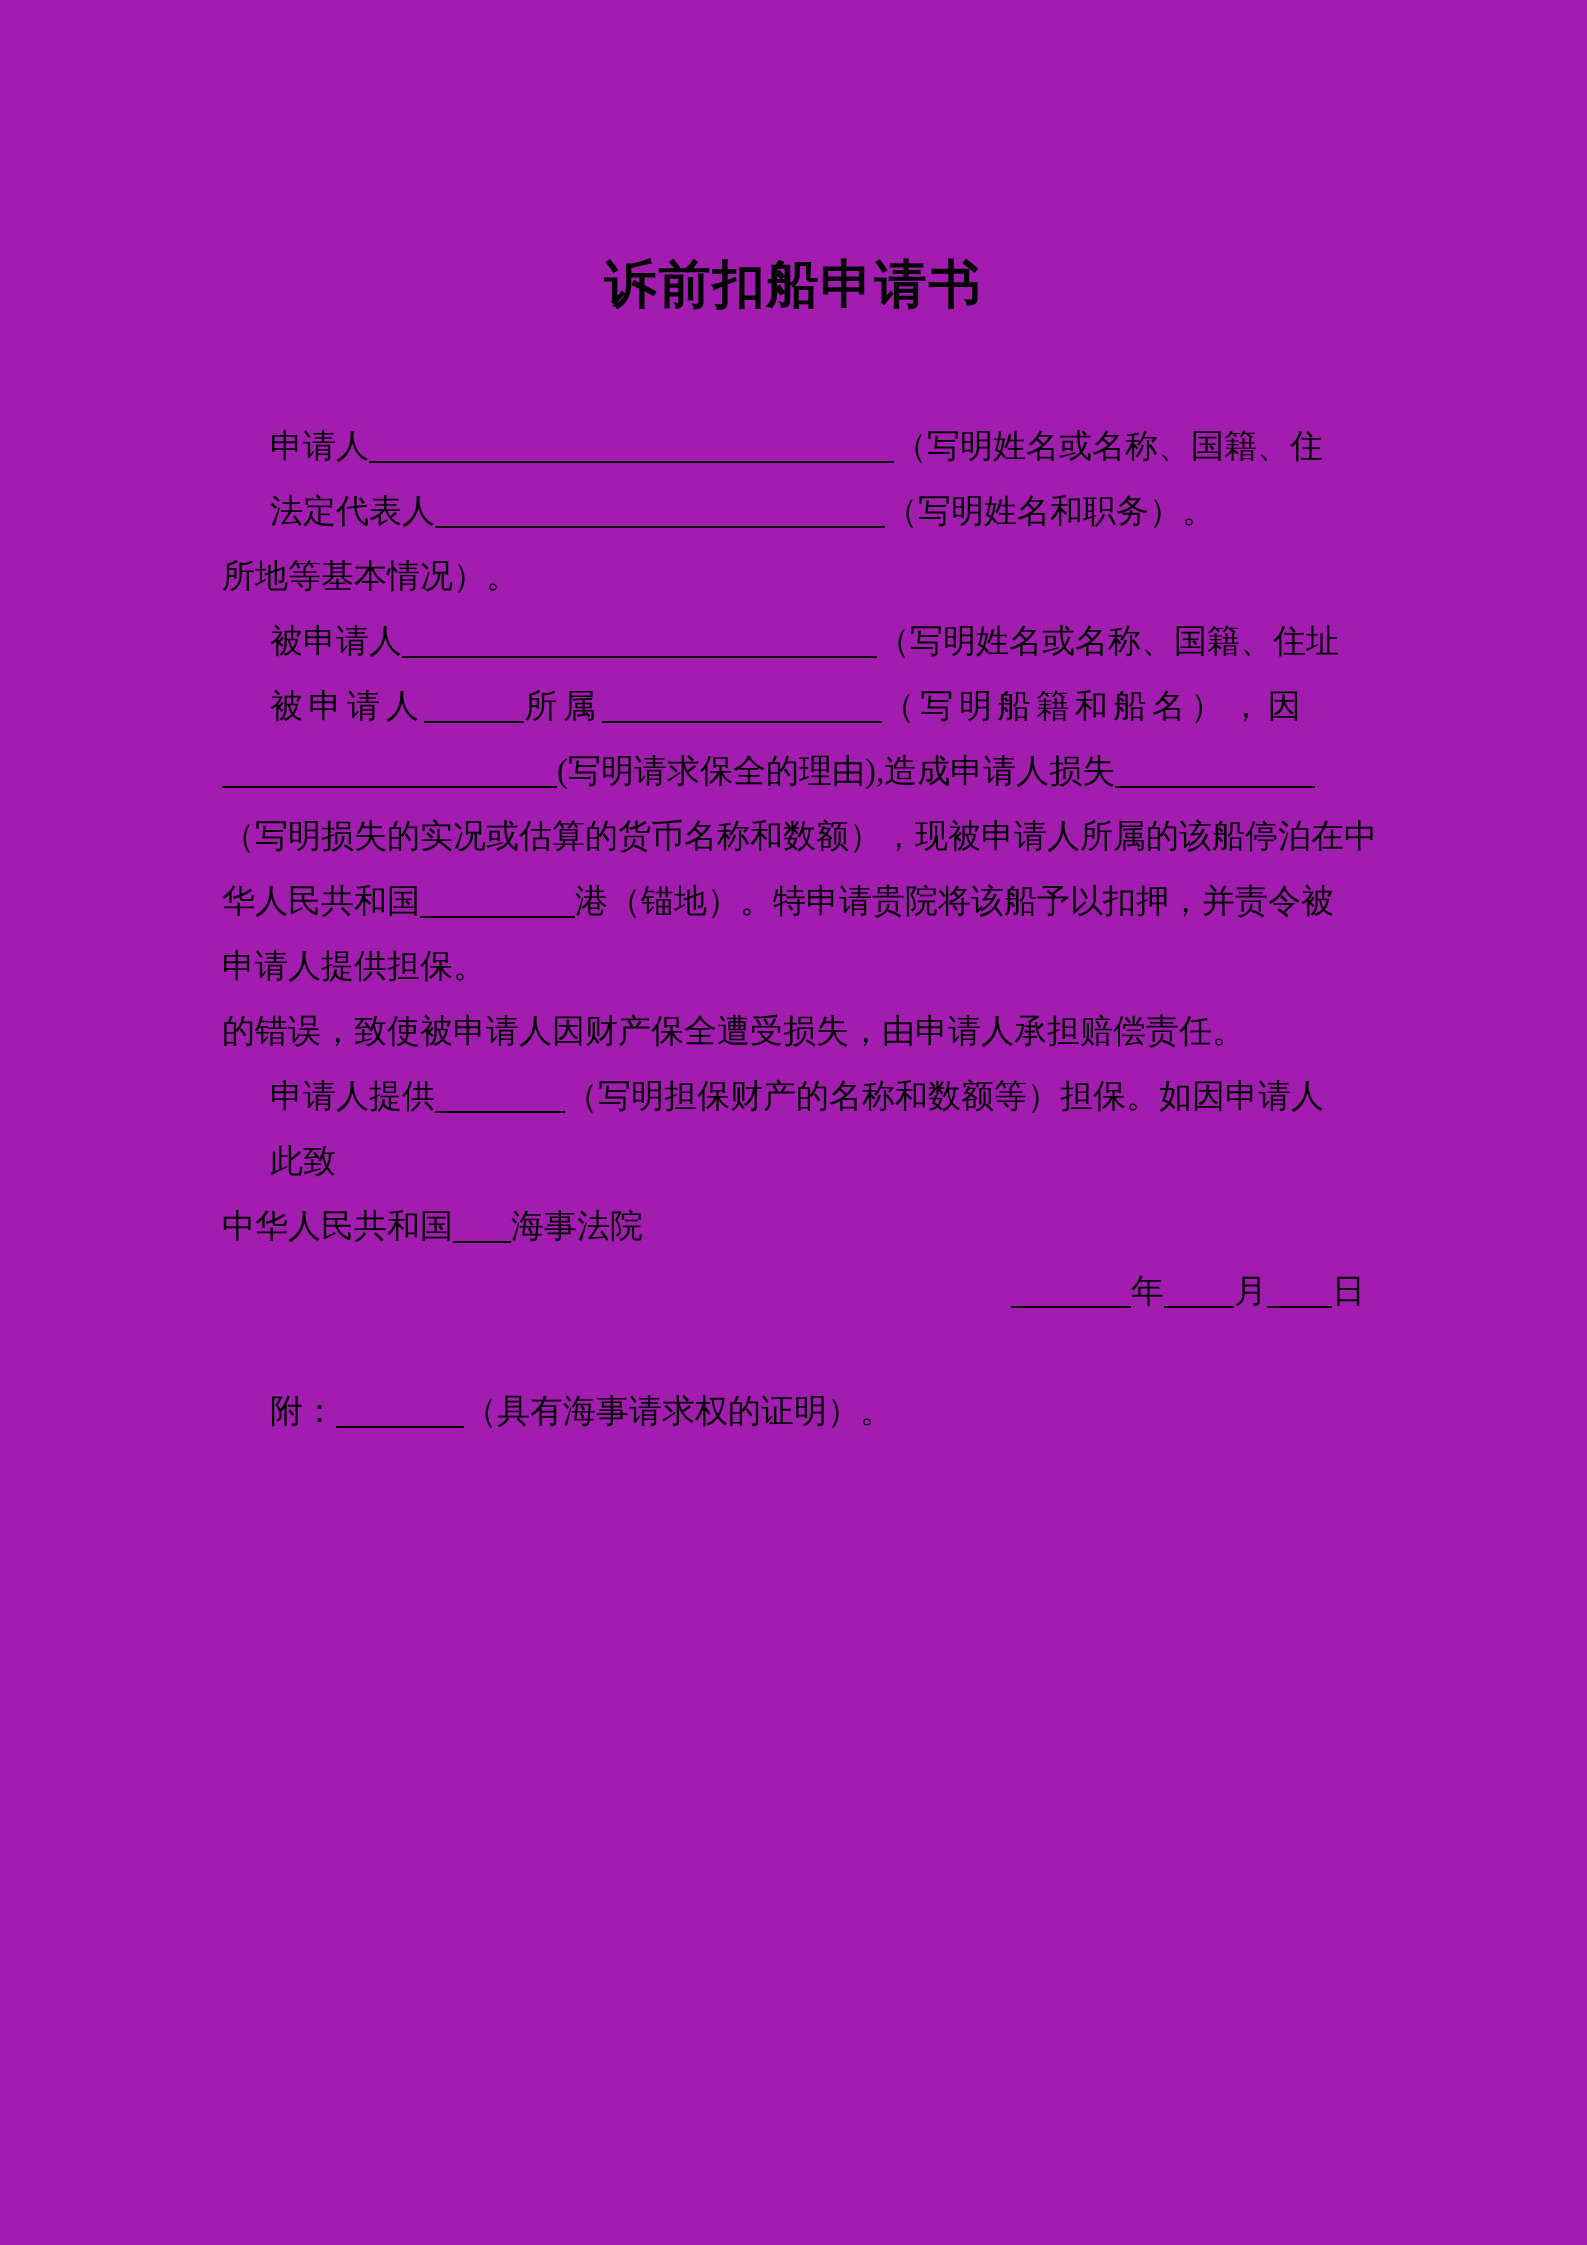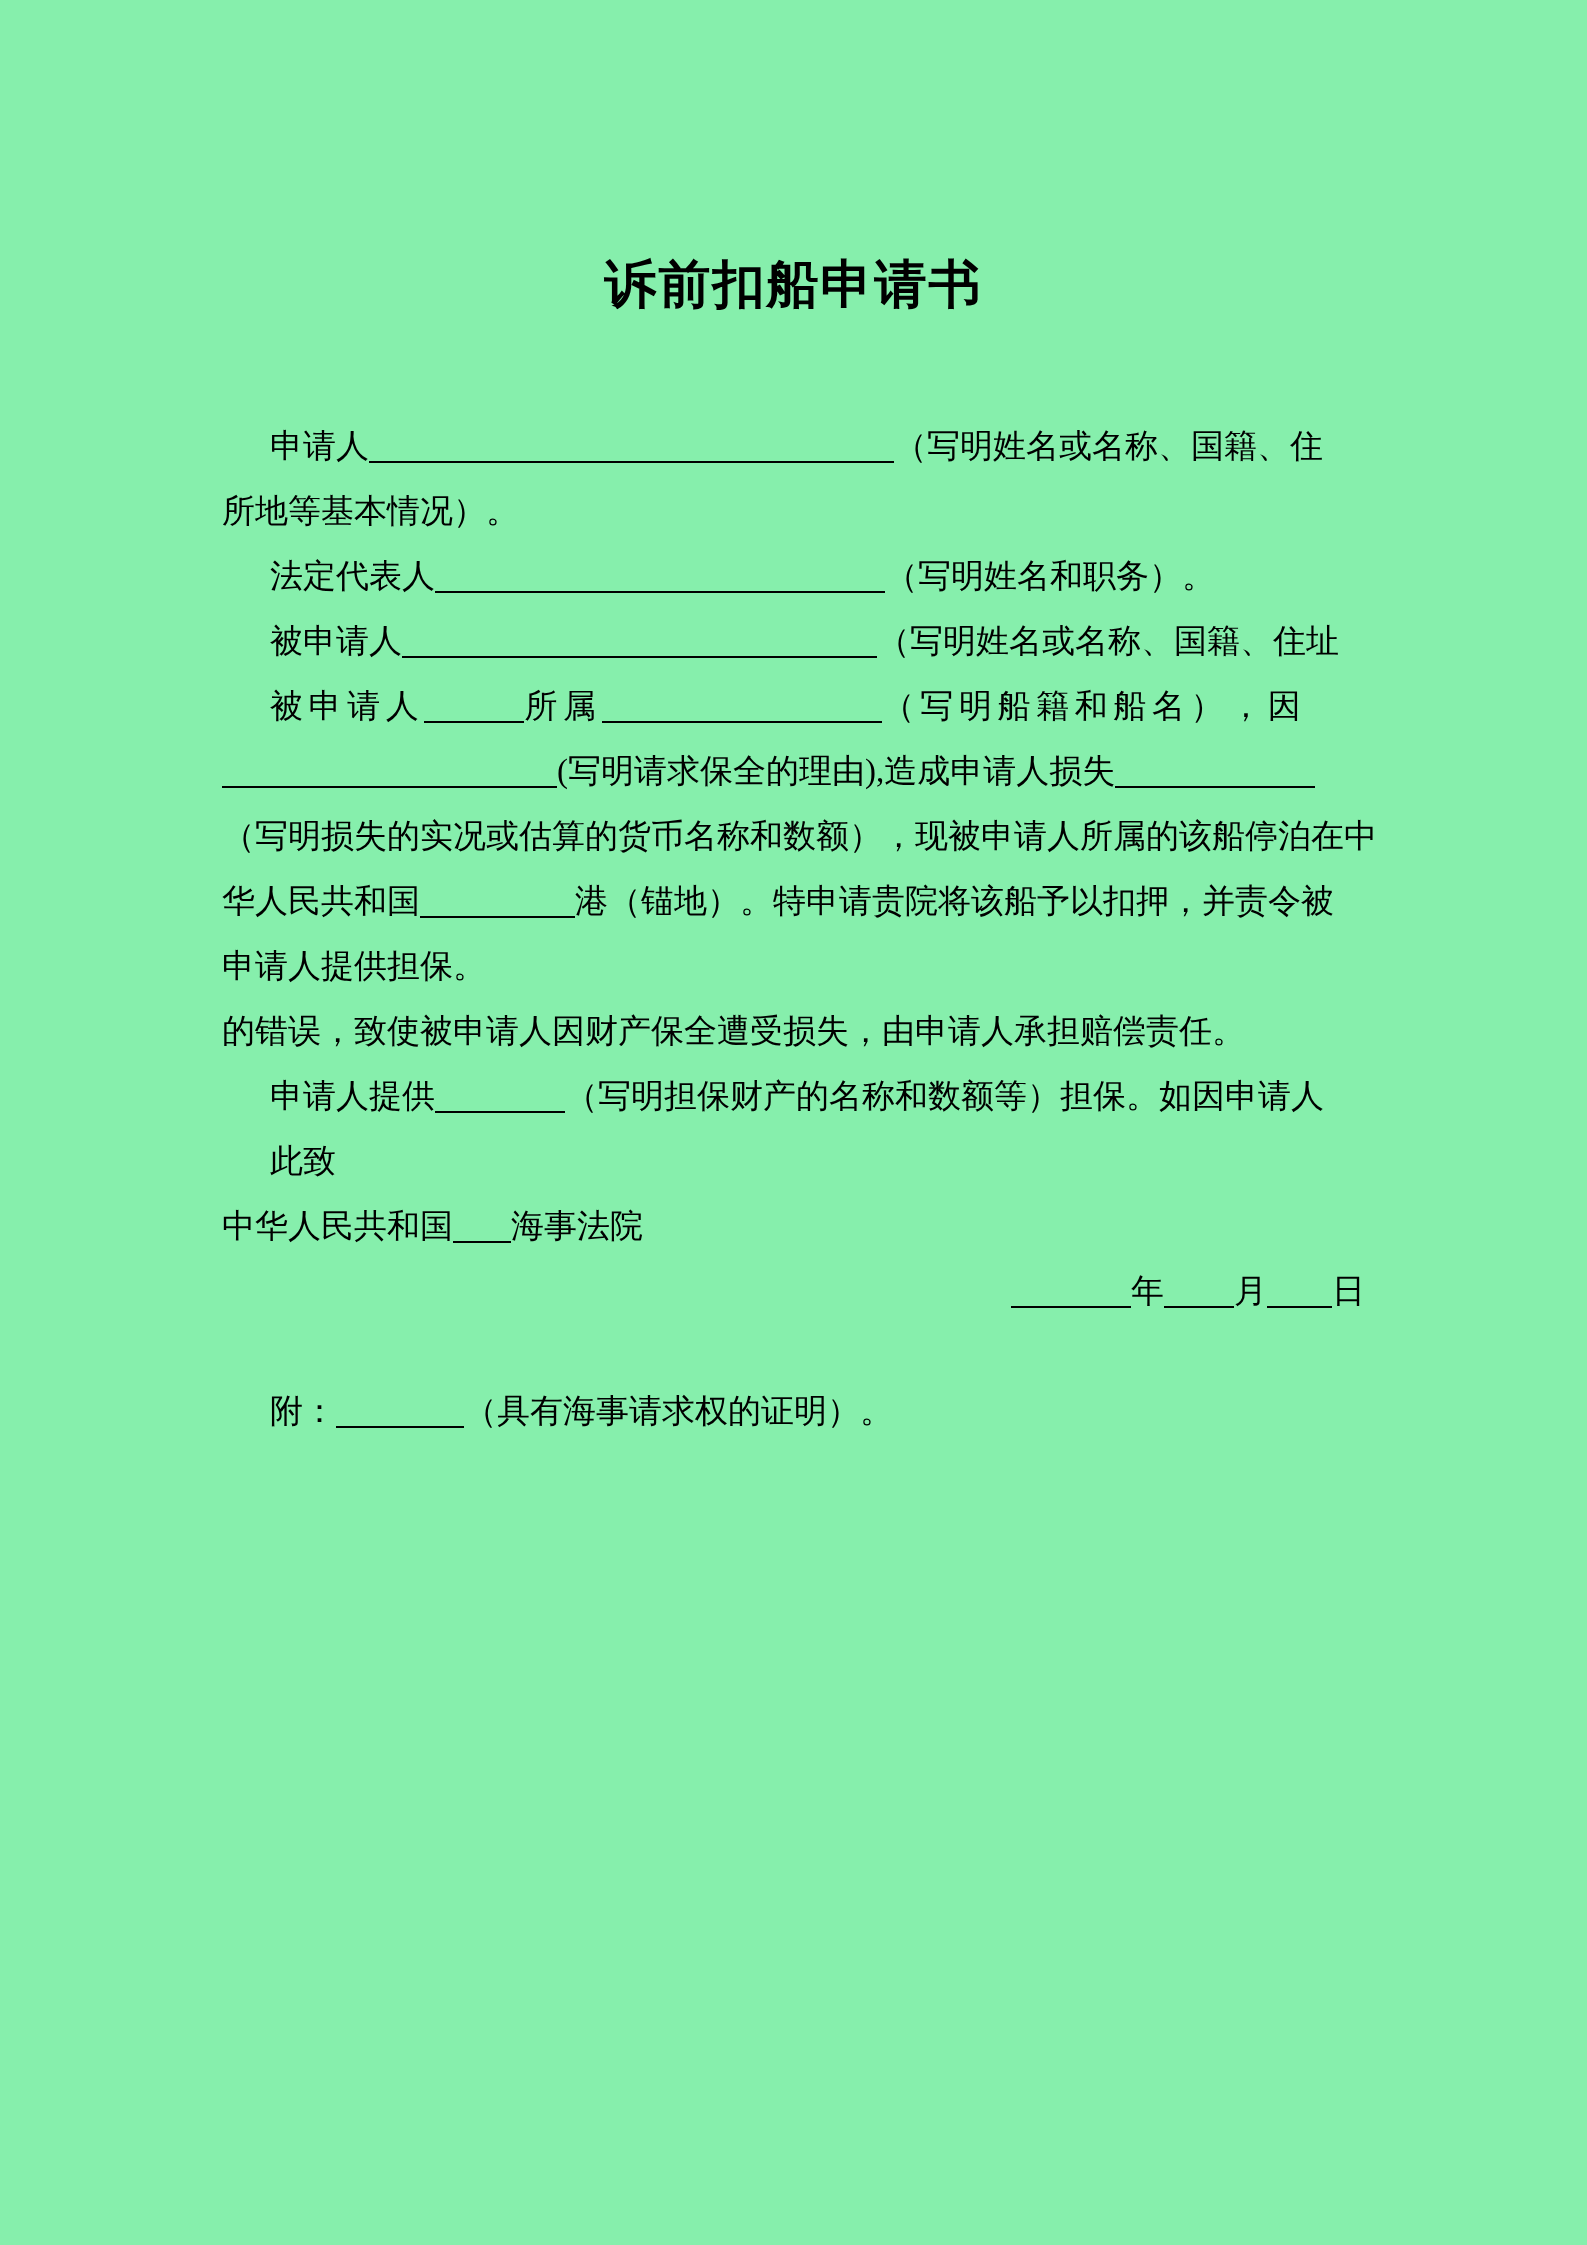--- a/index.html
+++ b/index.html
@@ -4,21 +4,21 @@
 <style>
   html, body {
     margin: 0;
     padding: 0;
     background: #ffffff;
   }
   .page {
     position: relative;
     width: 1587px;
     height: 2245px;
-    background: #86efac;
+    background: #a21caf;
     color: #000000;
     font-family: "Liberation Serif", serif;
     overflow: hidden;
   }
   .doc-title {
     padding-top: 250px;
     text-align: center;
     font-size: 52px;
     line-height: 70px;
     font-weight: bold;
@@ -45,22 +45,22 @@
     vertical-align: -6px;
   }
 </style>
 </head>
 <body>
 
 <div class="page">
   <div class="doc-title">诉前扣船申请书</div>
   <div class="content">
       <div class="line indent"><span>申请人</span><span class="blank" style="width: 525px;"></span><span>（写明姓名或名称、国籍、住</span></div>
+      <div class="line indent"><span>法定代表人</span><span class="blank" style="width: 450px;"></span><span>（写明姓名和职务）。</span></div>
       <div class="line"><span>所地等基本情况）。</span></div>
-      <div class="line indent"><span>法定代表人</span><span class="blank" style="width: 450px;"></span><span>（写明姓名和职务）。</span></div>
       <div class="line indent"><span>被申请人</span><span class="blank" style="width: 475px;"></span><span>（写明姓名或名称、国籍、住址</span></div>
       <div class="line indent spread"><span>被申请人</span><span class="blank" style="width: 100px;"></span><span>所属</span><span class="blank" style="width: 280px;"></span><span>（写明船籍和船名），因</span></div>
       <div class="line"><span class="blank" style="width: 335px;"></span><span>(写明请求保全的理由),造成申请人损失</span><span class="blank" style="width: 200px;"></span></div>
       <div class="line"><span>（写明损失的实况或估算的货币名称和数额），现被申请人所属的该船停泊在中</span></div>
       <div class="line"><span>华人民共和国</span><span class="blank" style="width: 155px;"></span><span>港（锚地）。特申请贵院将该船予以扣押，并责令被</span></div>
       <div class="line"><span>申请人提供担保。</span></div>
       <div class="line"><span>的错误，致使被申请人因财产保全遭受损失，由申请人承担赔偿责任。</span></div>
       <div class="line indent"><span>申请人提供</span><span class="blank" style="width: 130px;"></span><span>（写明担保财产的名称和数额等）担保。如因申请人</span></div>
       <div class="line indent"><span>此致</span></div>
       <div class="line"><span>中华人民共和国</span><span class="blank" style="width: 58px;"></span><span>海事法院</span></div>

